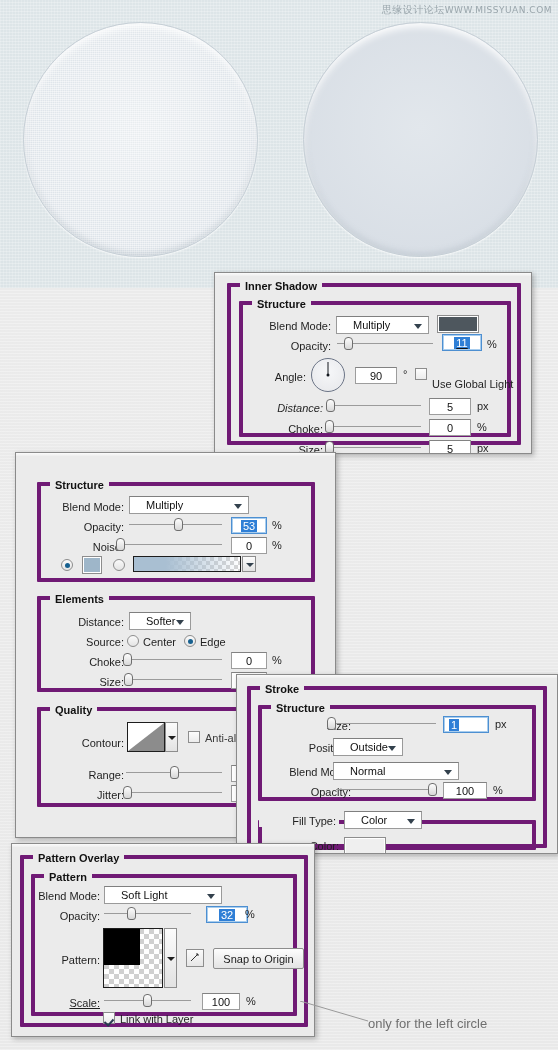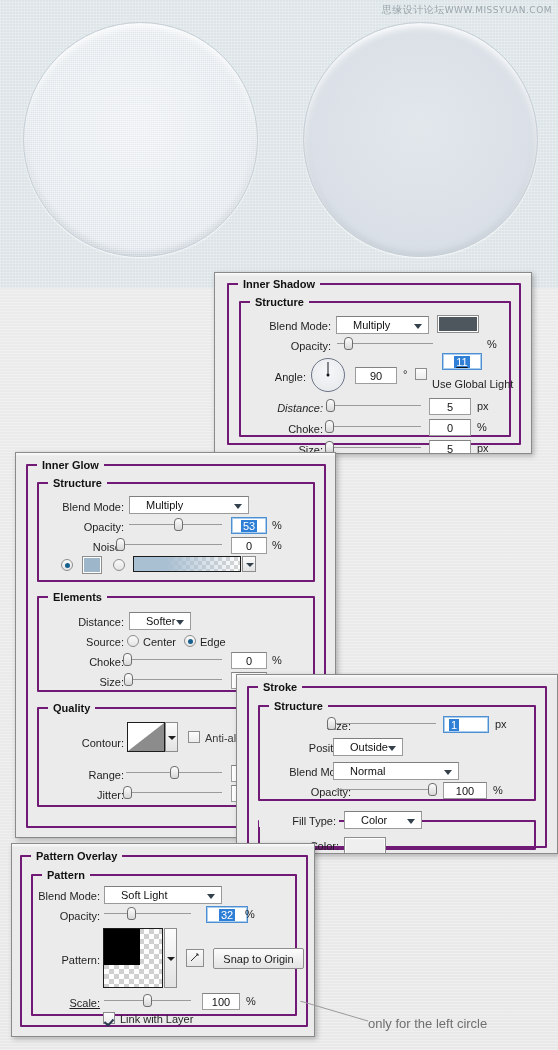--- a/index.html
+++ b/index.html
@@ -71,21 +71,21 @@
     color: #1a1a1a;
     overflow: hidden;
   }
   .ps-panel::before {
     content: "";
     position: absolute; left: 0; top: 0; right: 0; height: 3px;
     background: linear-gradient(180deg,#fbfbfb,#eeeeee);
   }
   .fieldset {
     position: absolute;
-    border: 2px solid #701a75;
+    border: 4px solid #701a75;
     border-radius: 1px;
   }
   .legend {
     position: absolute;
     top: -7px; left: 9px;
     background: #ebebeb;
     padding: 0 5px;
     font-weight: bold;
     font-size: 11px;
     color: #111;
@@ -360,21 +360,21 @@
     <span>Multiply</span>
     <span class="caret"></span>
   </div>
   <div class="swatch" style="left:222px; top:42px; width:42px; height:18px; background:#4e575e;"></div>
 
   <div class="row-label" style="left:24px; top:67px; width:92px;">Opacity:</div>
   <div class="slider" style="left:122px; top:64px; width:96px;">
     <div class="track"></div>
     <div class="thumb" style="left:11%;"></div>
   </div>
-  <div class="numfield centered selected" style="left:227px; top:80px; width:40px;text-decoration:underline;">
+  <div class="numfield centered selected" style="left:227px; top:61px; width:40px;text-decoration:underline;">
     <span class="val">11</span>
   </div>
   <div class="unit" style="left:272px; top:65px;">%</div>
 
   <div class="row-label" style="left:24px; top:98px; width:67px;">Angle:</div>
   <div class="dial" style="left:96px; top:85px;">
     <div class="needle"></div>
     <div class="hub"></div>
   </div>
   <div class="numfield centered" style="left:140px; top:94px; width:42px;">
@@ -410,23 +410,20 @@
     <div class="thumb" style="left:1%;"></div>
   </div>
   <div class="numfield centered" style="left:214px; top:167px; width:42px;">
     <span>5</span>
   </div>
   <div class="unit" style="left:262px; top:169px;">px</div>
 </div>
 
 <div class="ps-panel" id="panel-inner-glow" style="left:15px; top:452px; width:321px; height:386px;">
 
-  <div class="fieldset" style="left:10px; top:11px; width:300px; height:364px;">
-    <div class="legend">Inner Glow</div>
-  </div>
 
   <div class="fieldset" style="left:21px; top:29px; width:278px; height:100px;">
     <div class="legend">Structure</div>
   </div>
 
   <div class="row-label" style="left:16px; top:48px; width:92px;">Blend Mode:</div>
   <div class="combo" style="left:113px; top:43px; width:120px;">
     <span>Multiply</span>
     <span class="caret"></span>
   </div>

